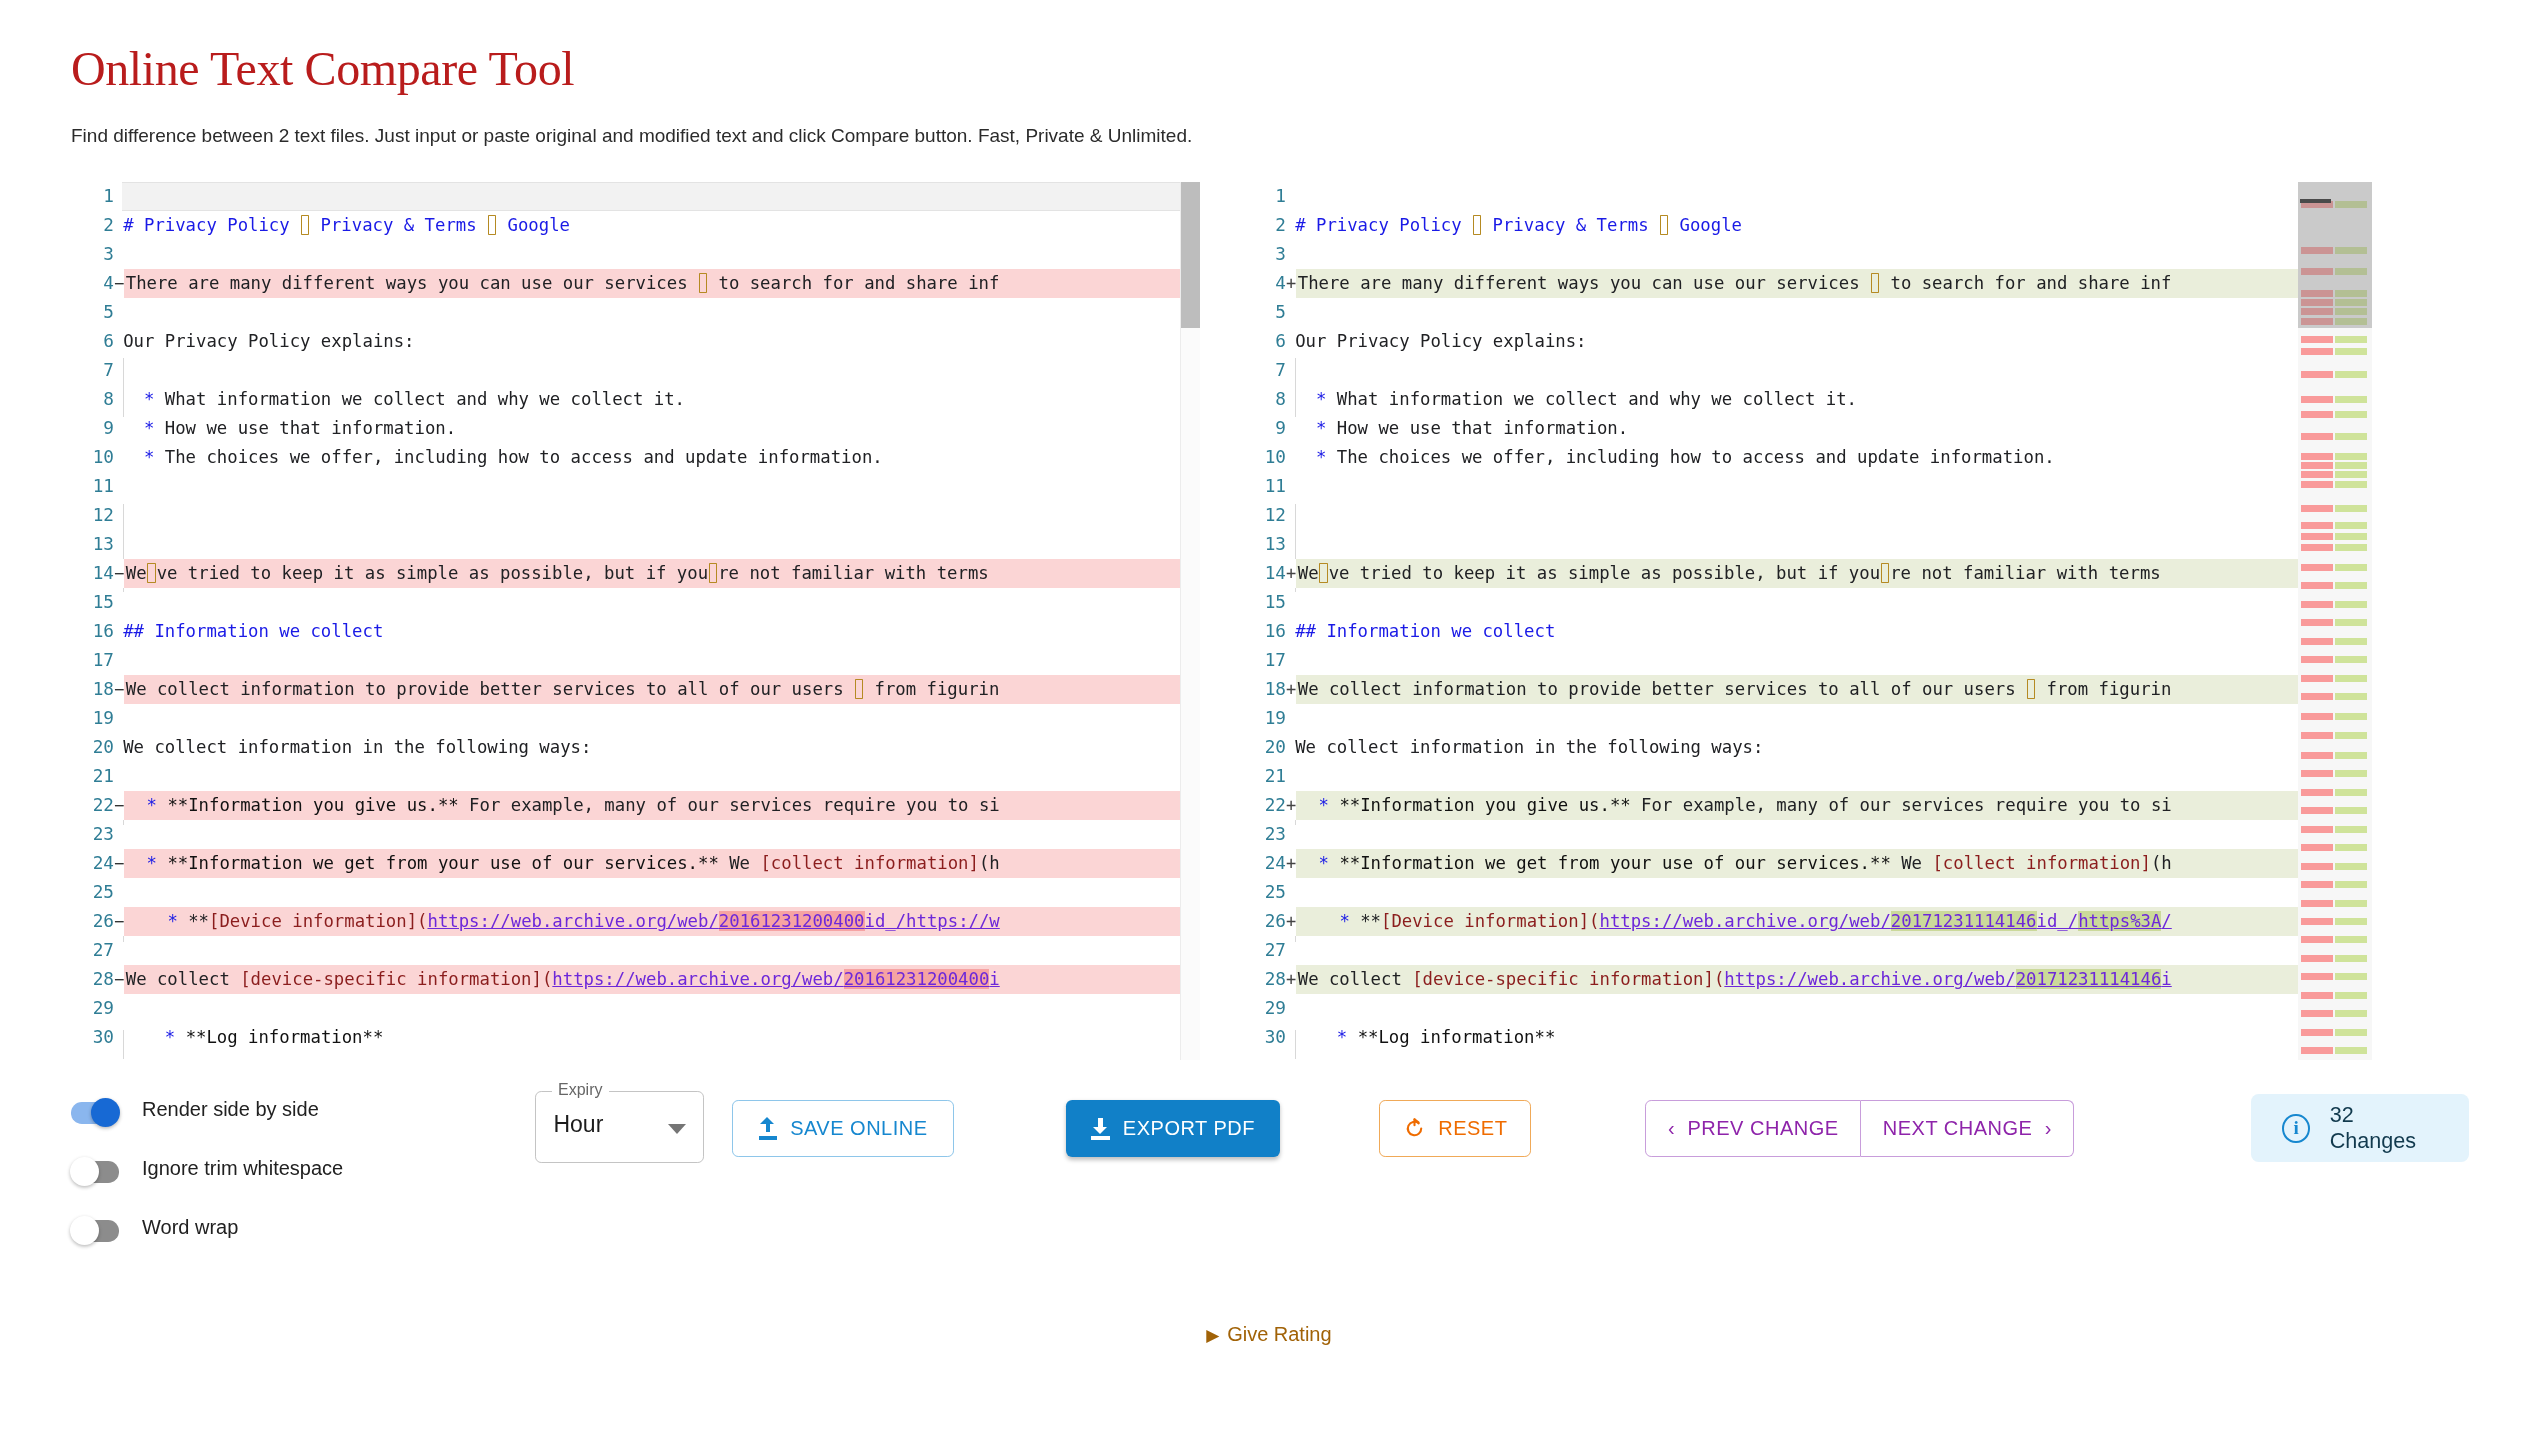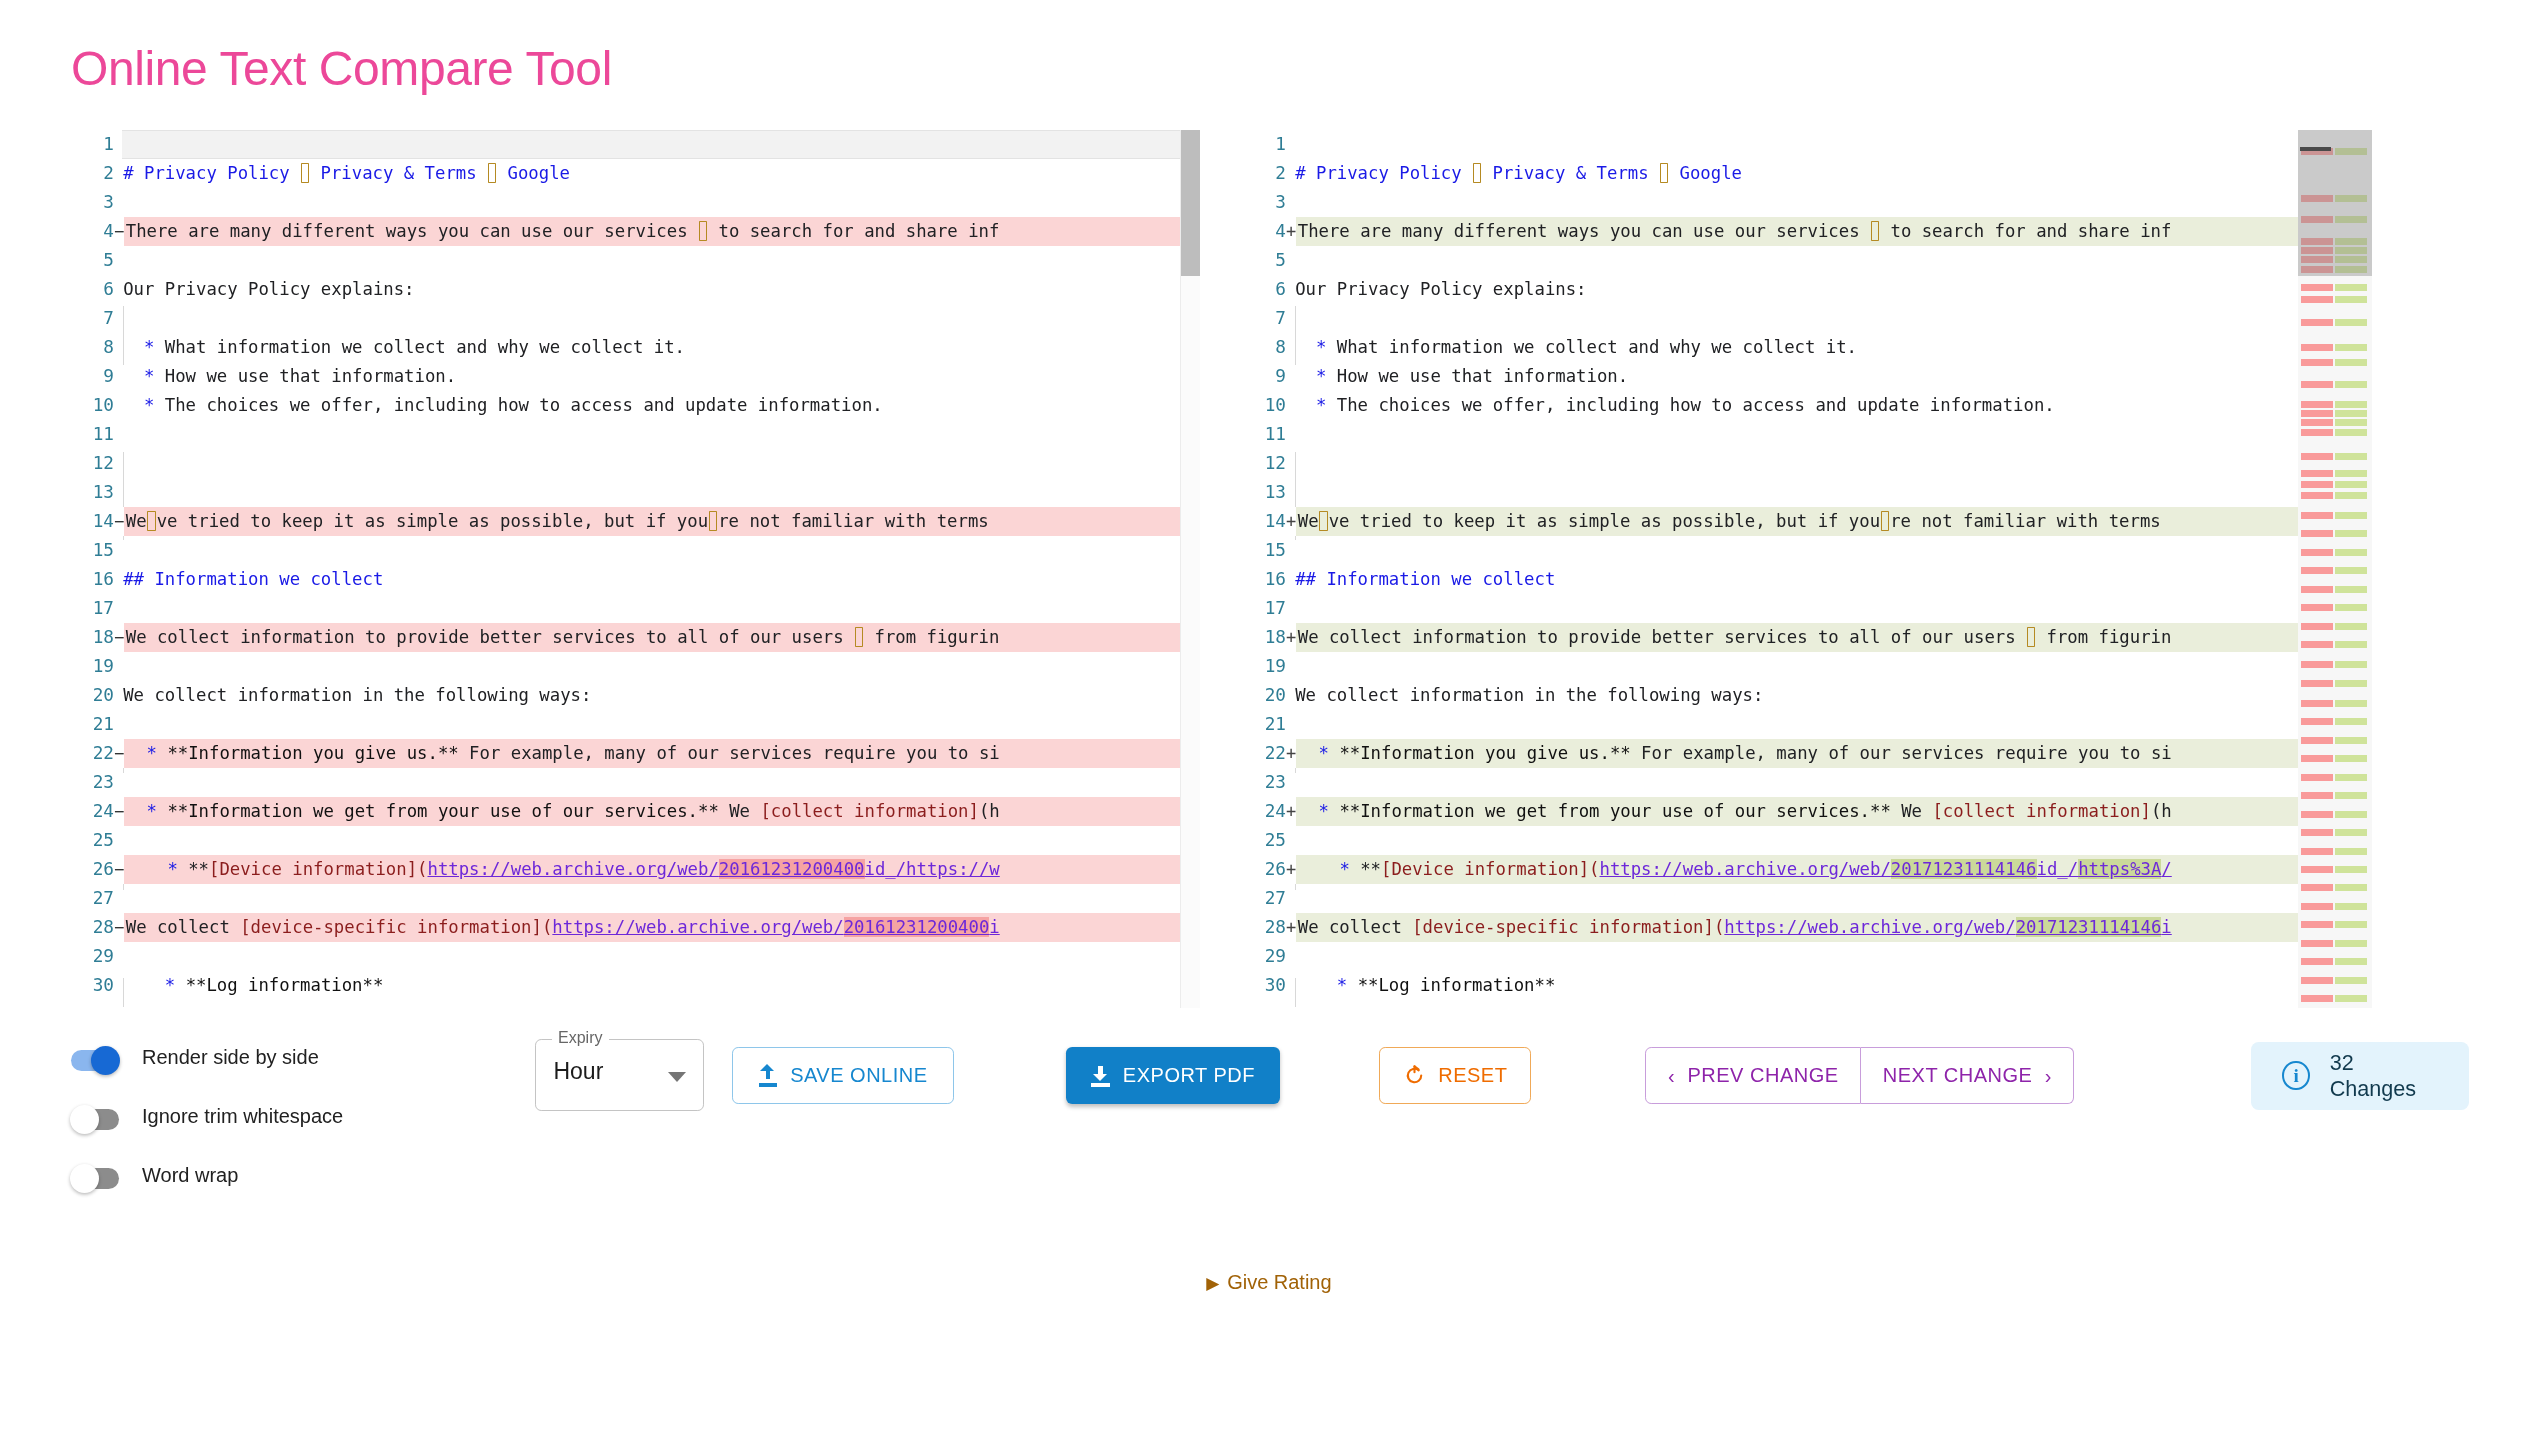--- a/index.html
+++ b/index.html
@@ -13,23 +13,24 @@
     color: #202124;
     overflow: hidden;
   }
 
   
   .page-header { padding: 43px 0 0 71px; }
   .page-title {
     font-size: 48px;
     font-weight: 400;
     letter-spacing: -0.4px;
-    color: #ec4899;
+    color: #b91c1c;
     margin: 0 0 0 0;
     line-height: 1.1;
+    font-family: Liberation Serif, serif;
   }
   .page-subtitle {
     font-size: 19px;
     font-weight: 400;
     color: #2b2b2b;
     margin: 28px 0 0 0;
     line-height: 1.3;
   }
 
   
@@ -335,20 +336,21 @@
     color: #a16207;
   }
   .footer .tri { font-size: 17px; margin-right: 7.7px; }
   .footer .rate { cursor: pointer; }
 </style>
 </head>
 <body>
 
 <div class="page-header">
   <h1 class="page-title">Online Text Compare Tool</h1>
+  <p class="page-subtitle">Find difference between 2 text files. Just input or paste original and modified text and click Compare button. Fast, Private &amp; Unlimited.</p>
 </div>
 
 <div class="diff-wrap">
 
   <div class="diff-pane left">
     <div class="guide" style="top:176px;height:59px;"></div>
     <div class="guide" style="top:322px;height:88px;"></div>
     <div class="guide" style="top:614px;height:29px;"></div>
     <div class="guide" style="top:731px;height:29px;"></div>
     <div class="guide" style="top:848px;height:29px;"></div>

